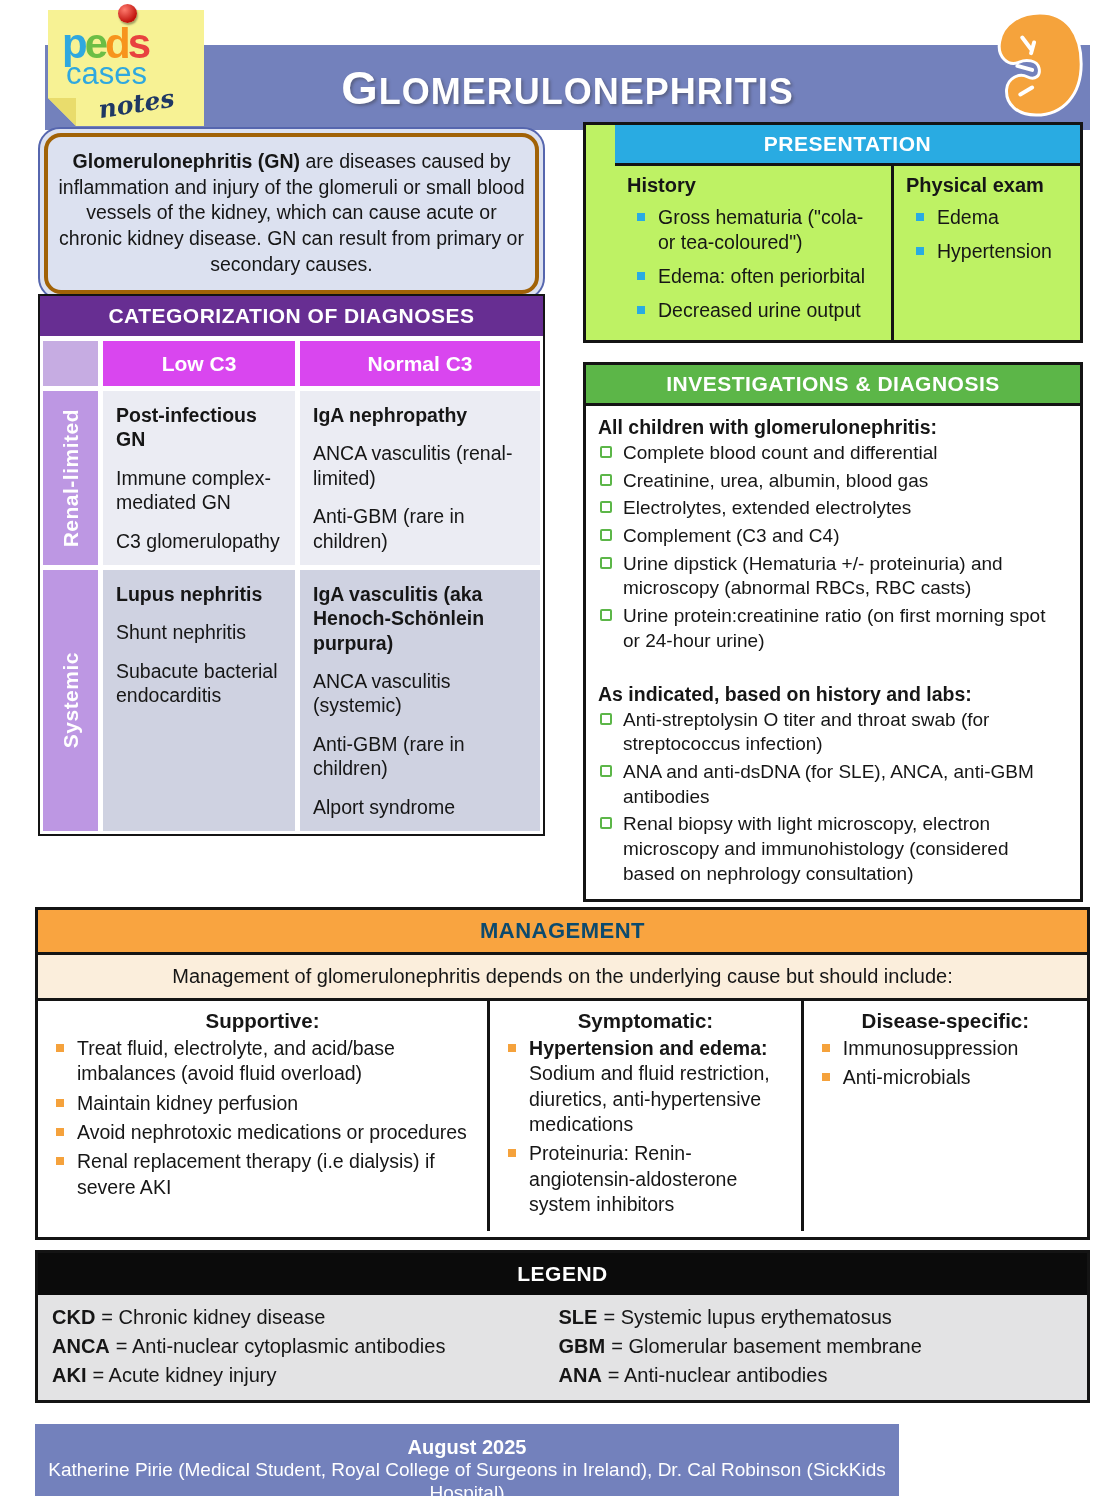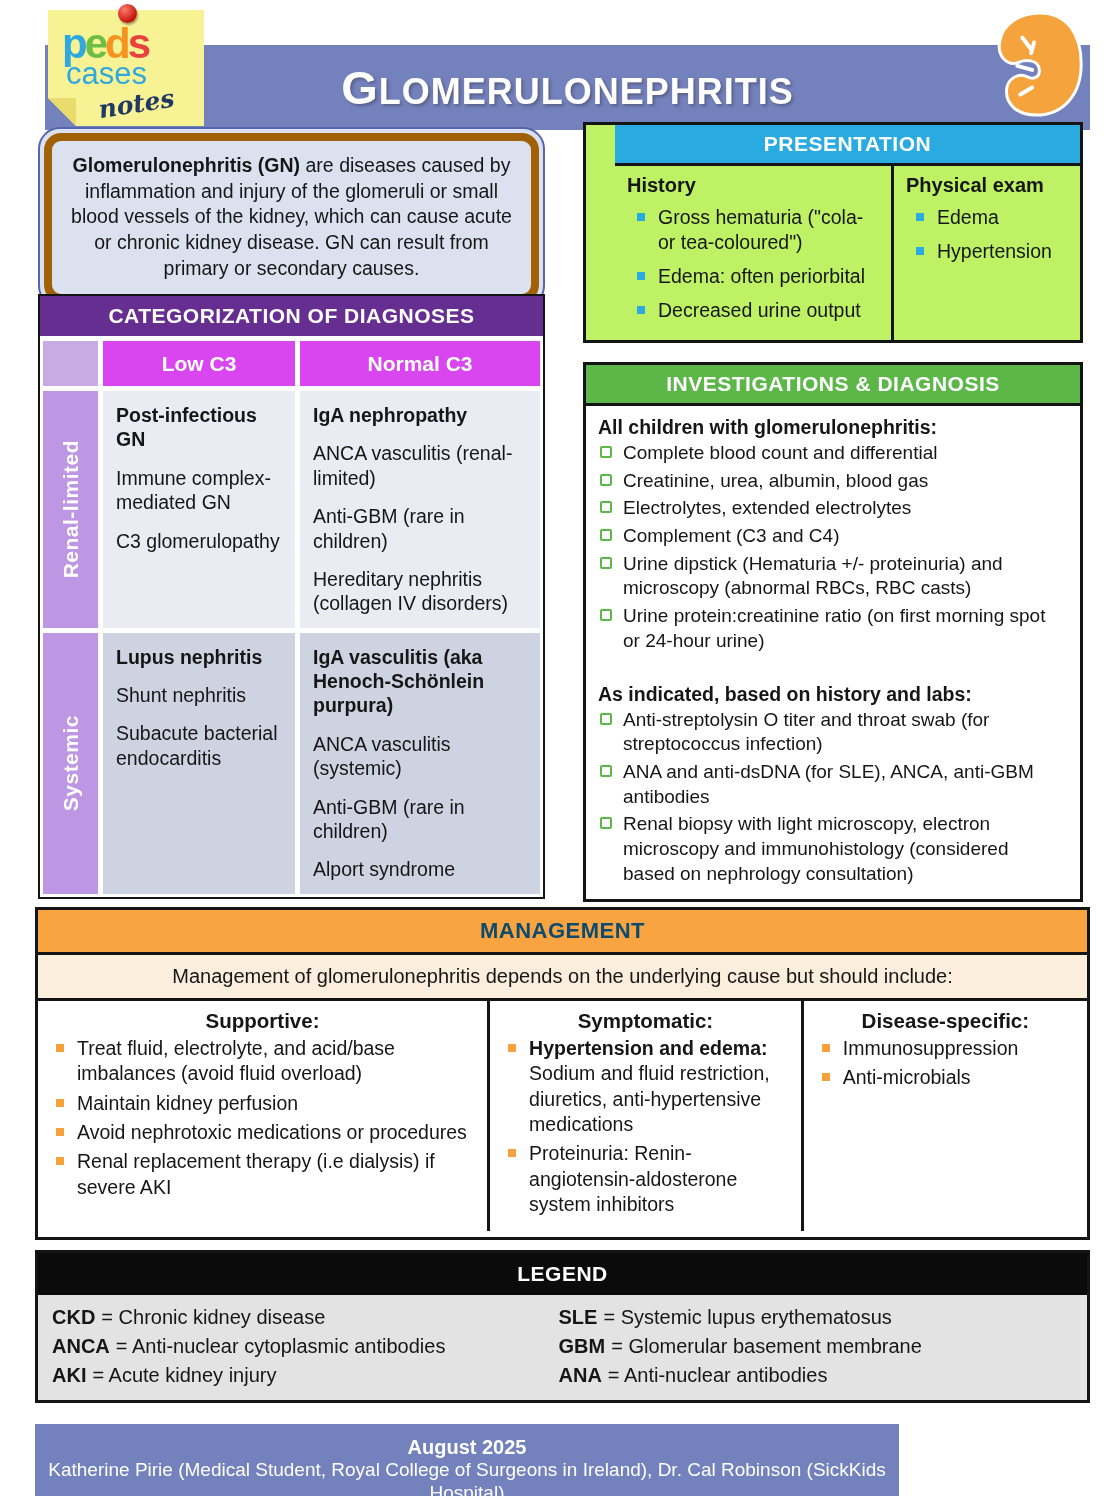--- a/index.html
+++ b/index.html
@@ -20,21 +20,21 @@
   .pin { position:absolute; left:118px; top:4px; width:19px; height:19px; border-radius:50%; background:radial-gradient(circle at 35% 30%, #ff7b6e, #c0120c 70%); box-shadow:1px 2px 2px rgba(0,0,0,.35); z-index:5; }
   .peds { font-size:42px; font-weight:bold; letter-spacing:-3px; line-height:.85; }
   .lp{color:#2FA8DF} .le{color:#6CBE45} .ld{color:#F7941D} .ls{color:#E8423F}
   .cases { font-size:31px; color:#2FA8DF; letter-spacing:0; line-height:1; margin:-4px 0 0 4px; }
   .notes { font-family:"DejaVu Serif", serif; font-style:italic; font-weight:bold; color:#1F3864; font-size:25px; transform:rotate(-9deg); margin:-2px 0 0 36px; }
 
   .kidney { position:absolute; left:983px; top:10px; width:108px; height:108px; z-index:3; }
 
   
   .intro { position:absolute; left:38px; top:127px; width:507px; min-height:153px; background:#DCE1F0; border:2px solid #5666AE; border-radius:22px; padding:4px; }
-  .intro-inner { border:8px solid #a16207; border-radius:17px; height:100%; min-height:139px; padding:12px 9px; display:flex; align-items:center; }
+  .intro-inner { border:4px solid #a16207; border-radius:17px; height:100%; min-height:139px; padding:12px 9px; display:flex; align-items:center; }
   .intro-text { font-size:19.5px; line-height:1.32; text-align:center; }
   .intro-text .b { font-weight:bold; }
 
   
   .cat { position:absolute; left:38px; top:294px; width:507px; border:2px solid #141414; background:#fff; }
   .cat-title { background:#672E92; color:#fff; font-weight:bold; font-size:21px; text-align:center; padding:8px 0; letter-spacing:.5px; }
   .cat-grid { display:grid; grid-template-columns:55px 192px 1fr; grid-template-rows:45px auto auto; gap:5px; background:#fff; padding:5px 3px 3px 3px; }
   .cat-corner { background:#C6ACE2; }
   .cat-colhead { background:#d946ef; color:#fff; font-weight:bold; font-size:21px; display:flex; align-items:center; justify-content:center; }
   .cat-rowlabel { background:#BD97E3; display:flex; align-items:center; justify-content:center; }
@@ -141,21 +141,20 @@
         </div>
       <div class="cat-cell cell-light">
         <p class="lead">Post-infectious GN</p>
         <p>Immune complex-mediated GN</p>
         <p>C3 glomerulopathy</p>
       </div>
       <div class="cat-cell cell-light">
         <p class="lead">IgA nephropathy</p>
         <p>ANCA vasculitis (renal-limited)</p>
         <p>Anti-GBM (rare in children)</p>
-        <p>Hereditary nephritis (collagen IV disorders)</p>
       </div>
 
       <div class="cat-rowlabel">
           <span>Systemic</span>
         </div>
       <div class="cat-cell cell-dark">
         <p class="lead">Lupus nephritis</p>
         <p>Shunt nephritis</p>
         <p>Subacute bacterial endocarditis</p>
       </div>

